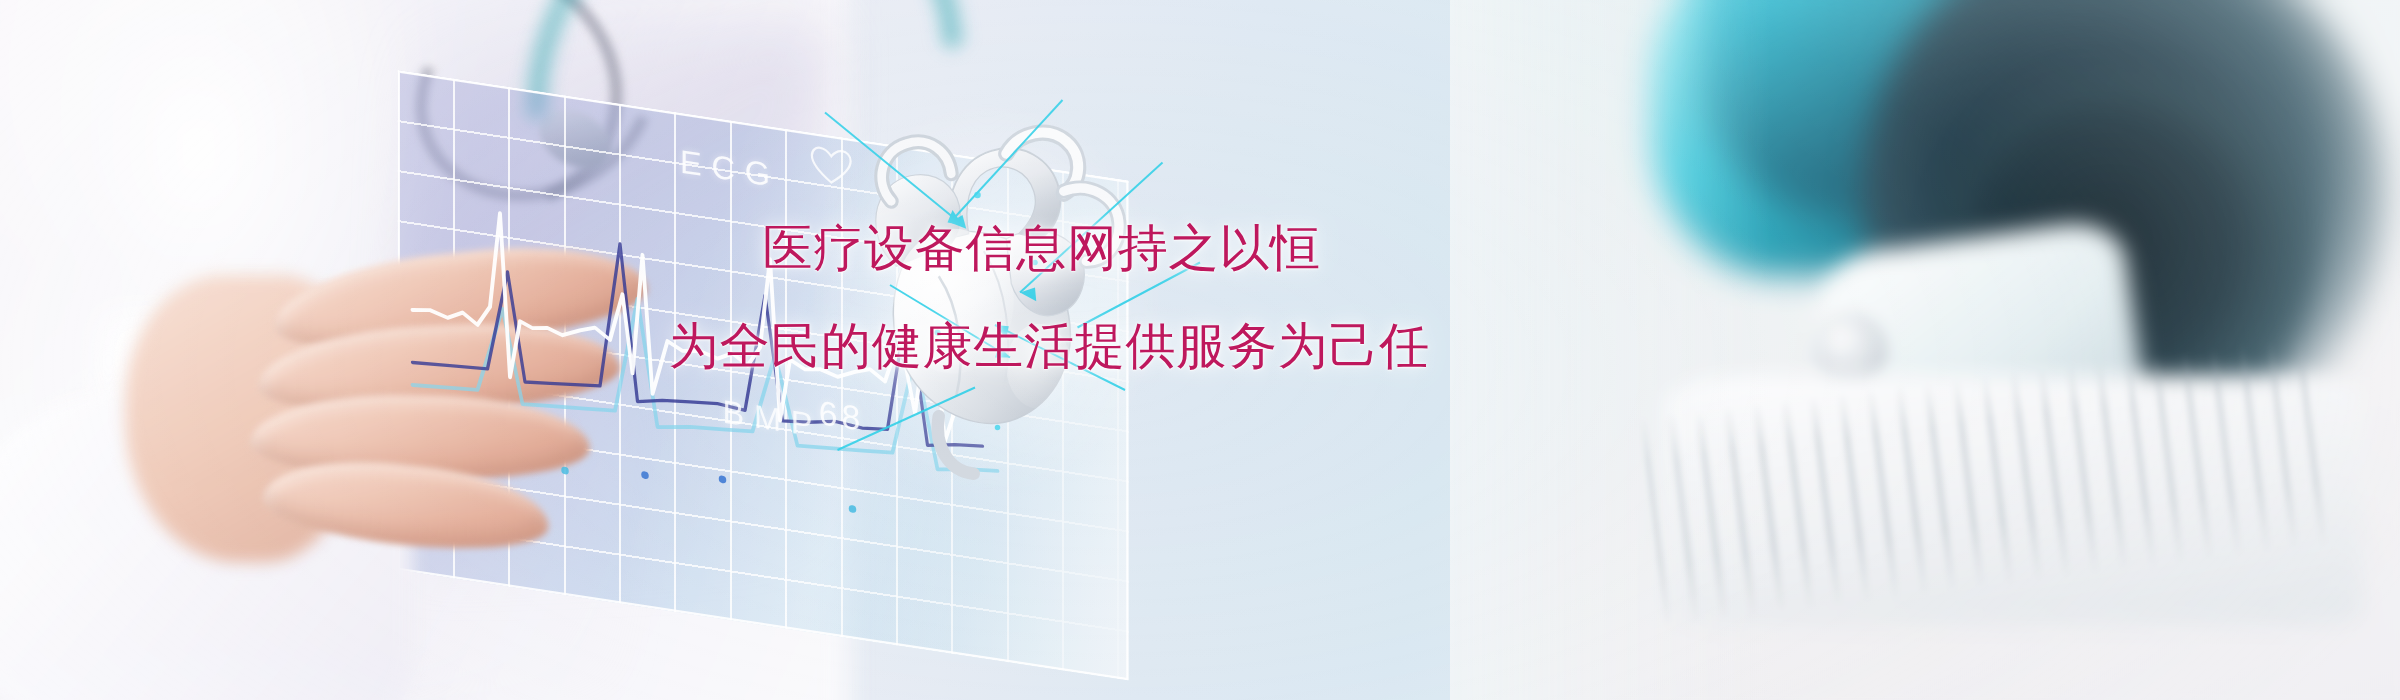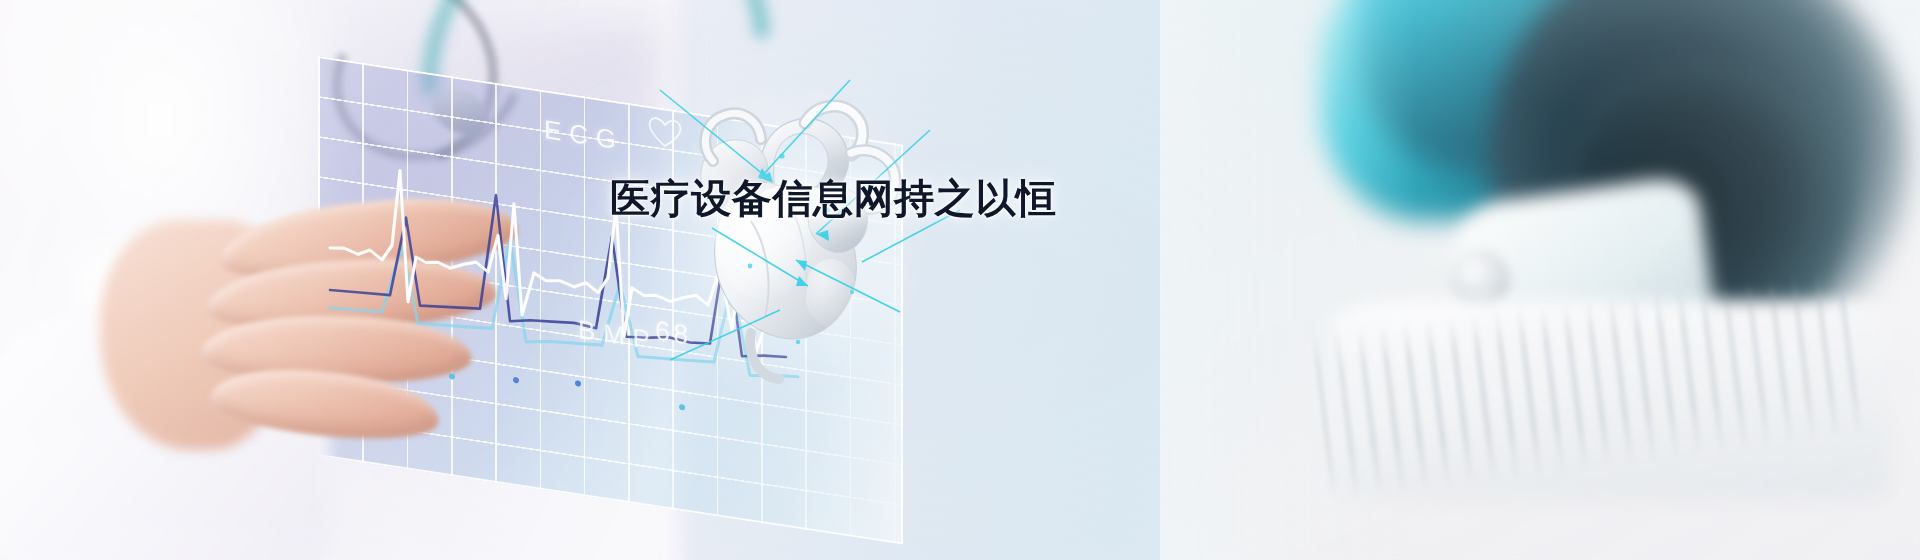--- a/index.html
+++ b/index.html
@@ -263,22 +263,22 @@
   }
 
   
   .headlines{
     position:absolute;left:0;top:0;width:100%;height:100%;
     pointer-events:none;
   }
   .hl{
     position:absolute;
     font-family:"Liberation Sans","DejaVu Sans",sans-serif;
-    font-weight:700;
-    color:#0f172a;
+    font-weight:400;
+    color:#be185d;
     letter-spacing:.015em;
     white-space:nowrap;
     text-shadow:
       0 0 3px rgba(255,255,255,.95),
       0 0 10px rgba(255,255,255,.85),
       0 0 22px rgba(255,255,255,.65),
       0 1px 0 rgba(255,255,255,.55);
     pointer-events:auto;
   }
   .hl-1{left:610px;top:171px;font-size:40px;}
@@ -436,15 +436,16 @@
           <circle cx="252" cy="232" r="2"></circle>
         <circle cx="198" cy="282" r="2.2"></circle>
       </g>
     </svg>
   </div>
 
   <div class="veil"></div>
 
   <div class="headlines">
     <div class="hl hl-1">医疗设备信息网持之以恒</div>
+    <div class="hl hl-2">为全民的健康生活提供服务为己任</div>
   </div>
 
 </div>
 
 </body></html>

